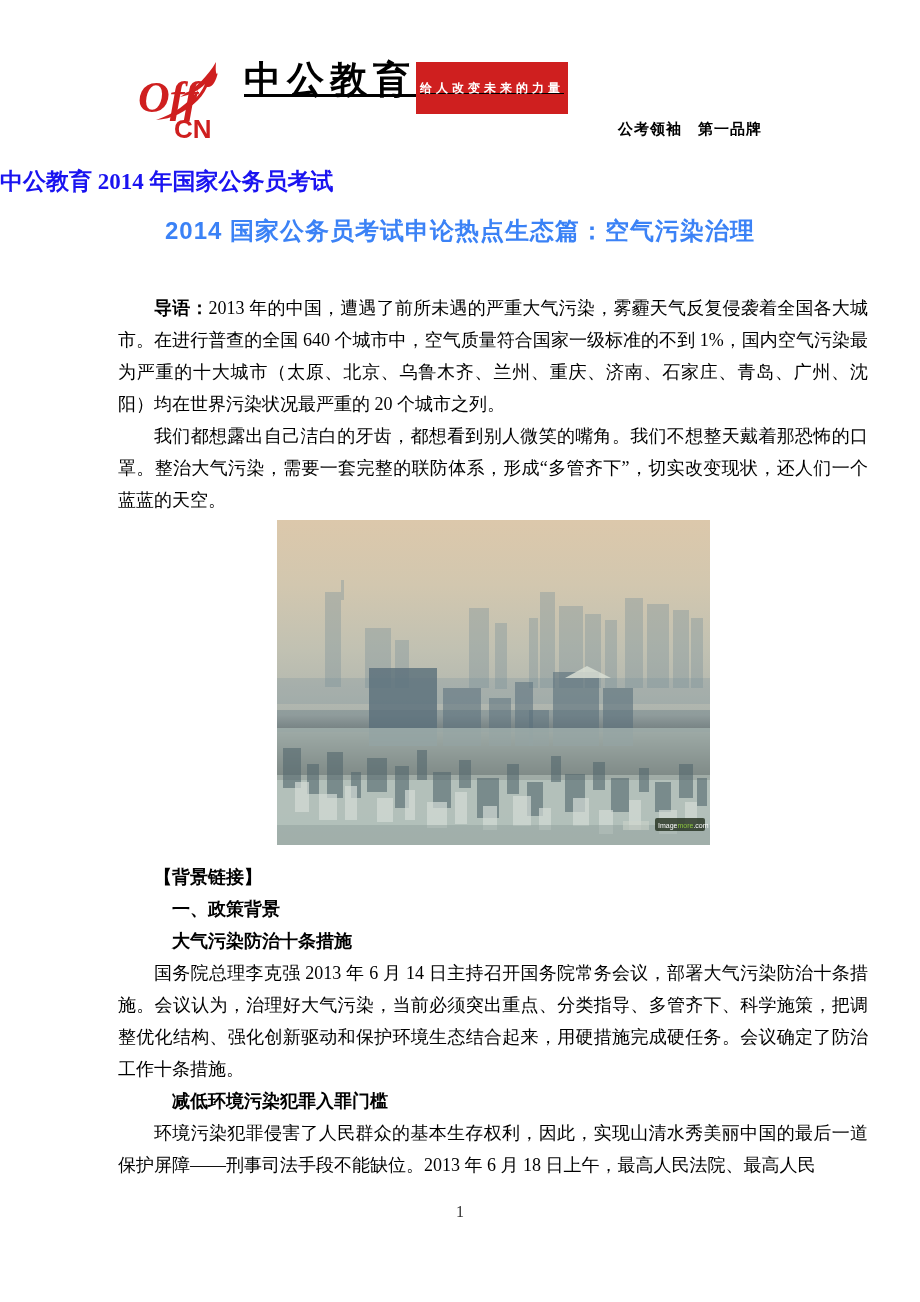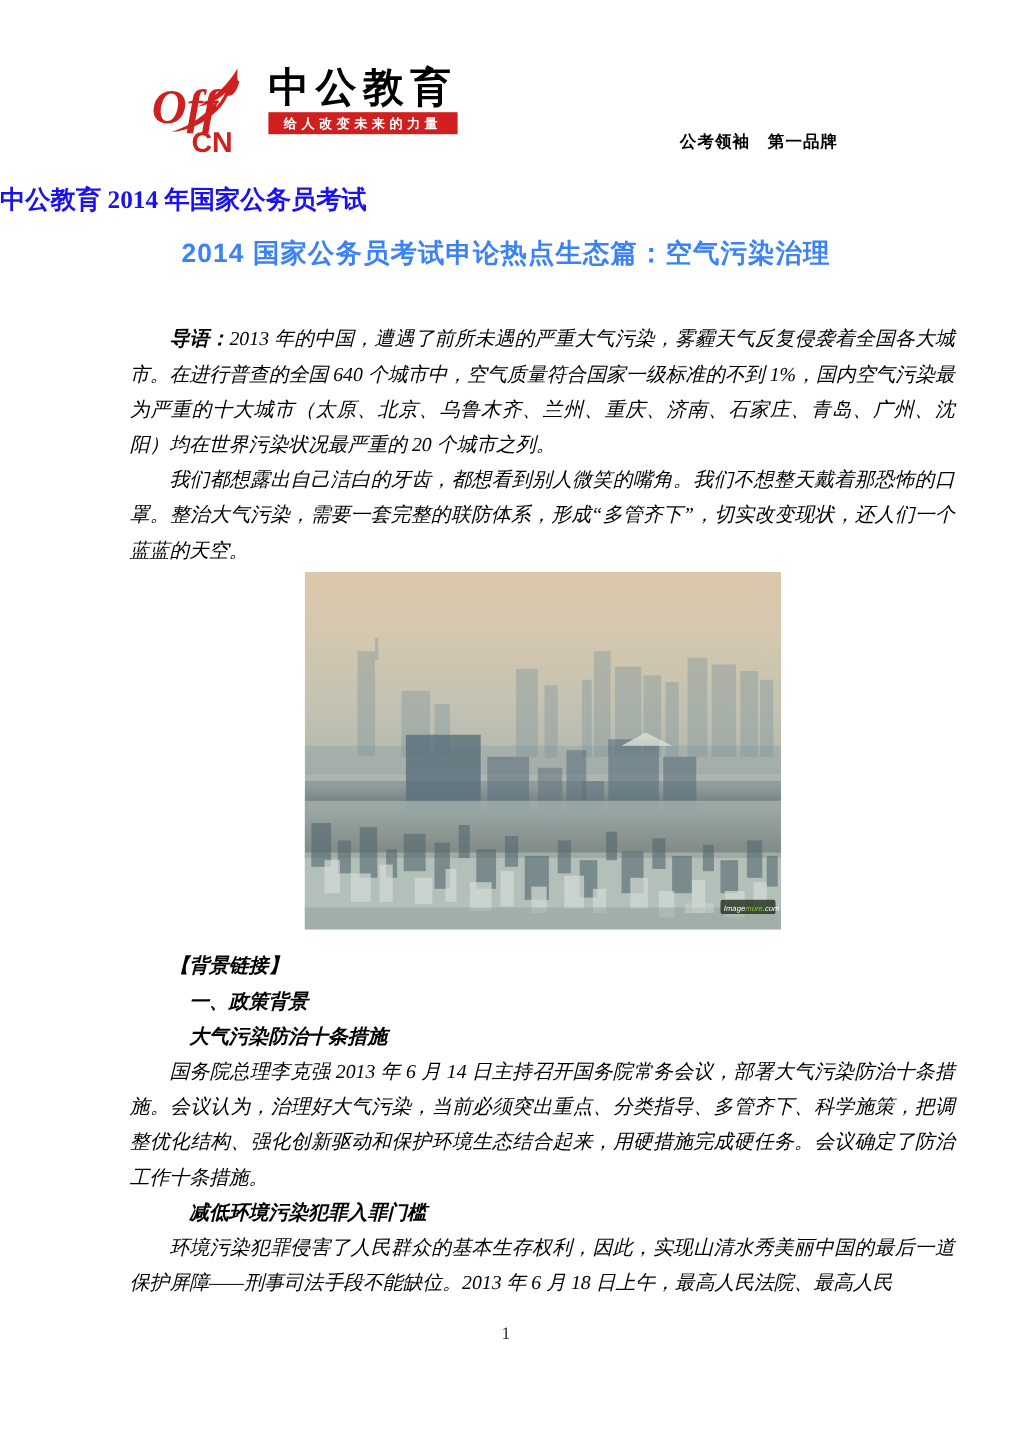--- a/index.html
+++ b/index.html
@@ -4,45 +4,45 @@
 <style>
   html,body{margin:0;padding:0;}
   body{
     width:920px;height:1302px;background:#ffffff;position:relative;
     font-family:"Liberation Serif","DejaVu Serif",serif;color:#000;
     overflow:hidden;
   }
   .doc-header{position:relative;height:150px;}
   .logo{position:absolute;left:138px;top:60px;display:flex;align-items:flex-start;}
   .logo-mark{width:104px;height:80px;flex:0 0 auto;}
-  .logo-right{display:flex;flex-direction:column;margin-left:2px;}
+  .logo-right{display:flex;flex-direction:row;margin-left:2px;text-decoration:underline;}
   .logo-brand{
     font-family:"Liberation Sans","DejaVu Sans",sans-serif;font-weight:bold;
     font-size:37px;line-height:40px;letter-spacing:6px;color:#000;white-space:nowrap;
   }
   .logo-tagbar{
     margin-top:2px;background:#cf1f1f;color:#fff;height:20px;
     display:flex;align-items:center;justify-content:center;
     font-family:"Liberation Sans","DejaVu Sans",sans-serif;
-    font-size:12px;font-weight:bold;letter-spacing:4px;white-space:nowrap;padding:0 4px;
+    font-size:12px;font-weight:bold;letter-spacing:4px;white-space:nowrap;padding:16px 4px;
   }
   .slogan{
     position:absolute;right:158px;top:120px;font-weight:bold;font-size:15px;
     white-space:nowrap;letter-spacing:1px;
   }
   .title-main{
     margin:16px 0 0;color:#1a13f0;font-weight:bold;
     font-size:23px;line-height:32px;
   }
   .title-sub{
     margin:16px 0 0;text-align:center;color:#3b82f6;font-weight:bold;
     font-size:24px;line-height:34px;
     font-family:"Liberation Sans","DejaVu Sans",sans-serif;letter-spacing:1px;
   }
-  .content{padding:0 52px 0 118px;font-style:italic;}
+  .content{padding:0 52px 0 118px;}
   .body-p{
     margin:0;font-size:18px;line-height:32px;text-align:justify;
     text-indent:2em;
   }
   .body-p.first{margin-top:44px;}
   .lead-label{font-weight:bold;}
   .photo-wrap{margin:4px 0 0;text-align:center;}
   .photo{
     display:inline-block;width:433px;height:325px;position:relative;line-height:0;
   }

